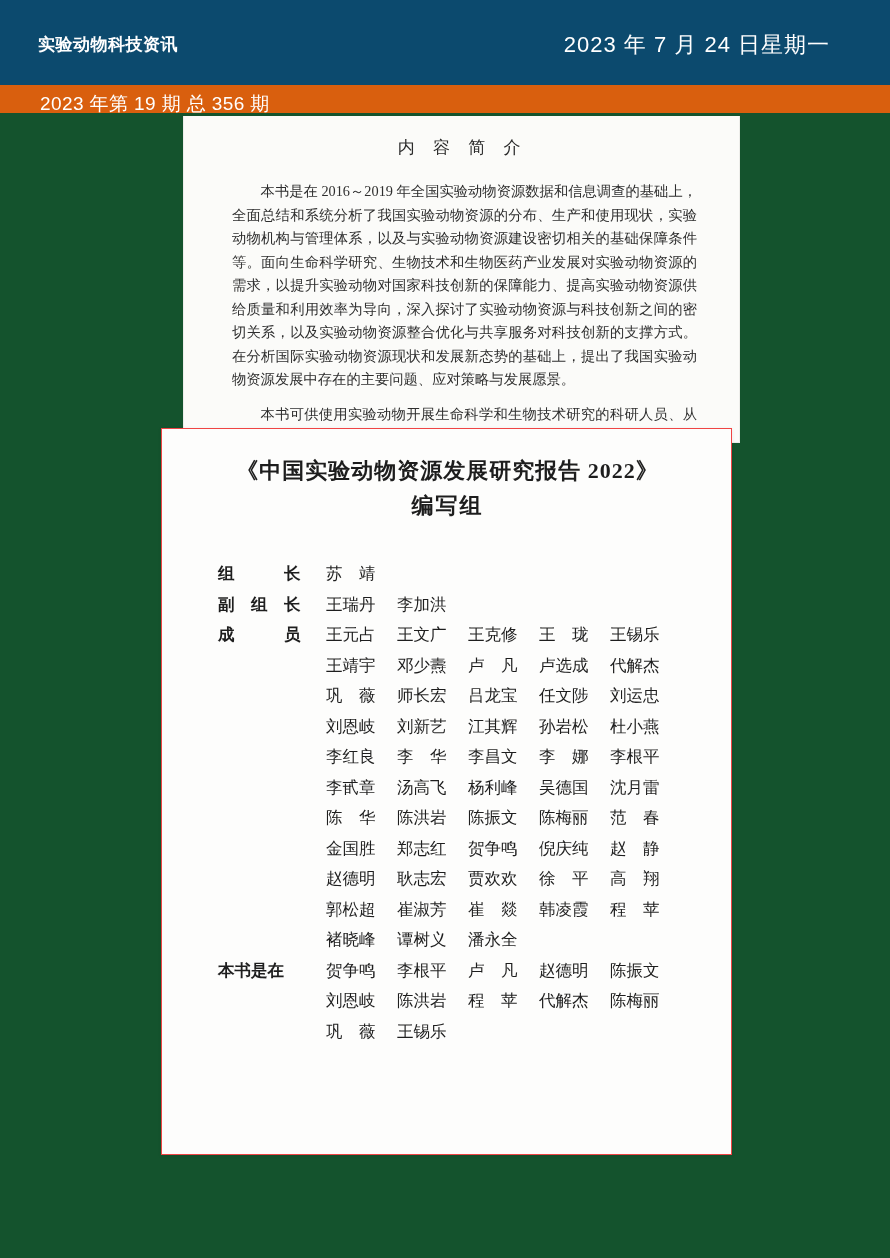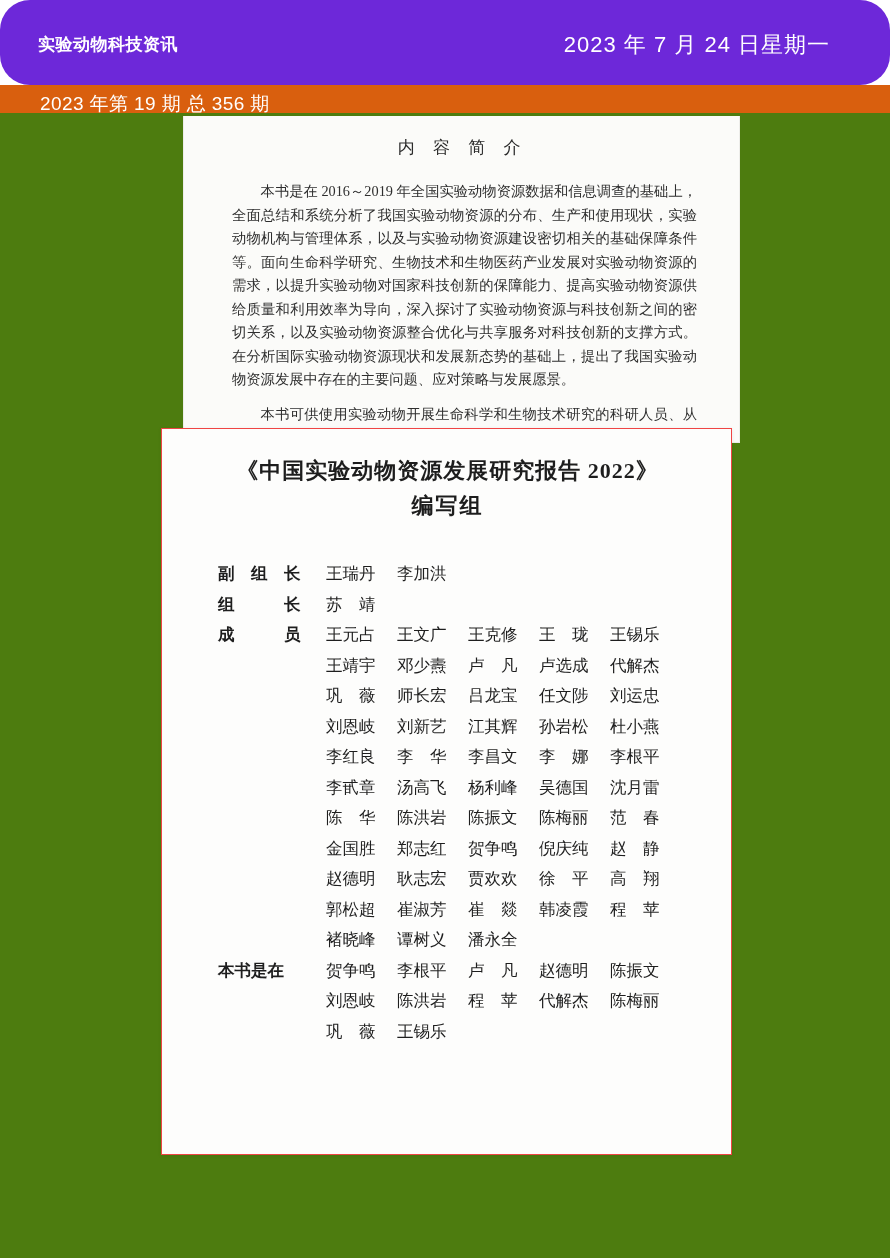--- a/index.html
+++ b/index.html
@@ -15,23 +15,22 @@
     overflow: hidden;
   }
 
   
   .header {
     position: absolute;
     left: 0;
     top: 0;
     width: 890px;
     height: 85px;
-    background: #6d28d9;
+    background: #0c4a6e;
     box-sizing: border-box;
-    border-radius: 30px;
   }
   .header-title {
     position: absolute;
     left: 38px;
     top: 33px;
     color: #ffffff;
     font-size: 17px;
     letter-spacing: 0.5px;
     font-weight: bold;
   }
@@ -60,21 +59,21 @@
     letter-spacing: 0.4px;
   }
 
   
   .scan-wrap {
     position: absolute;
     left: 0;
     top: 113px;
     width: 890px;
     height: 1145px;
-    background: #4d7c0f;
+    background: #14532d;
   }
 
   
   .page-upper {
     position: absolute;
     left: 183px;
     top: 3px;
     width: 557px;
     height: 327px;
     background: #fbfbf9;
@@ -204,31 +203,31 @@
     </div>
   </div>
 
   <div class="page-lower">
     <div class="report-title">《中国实验动物资源发展研究报告 2022》</div>
     <div class="report-title2">编写组</div>
 
     <div class="roster">
 
       <div class="roster-row">
+        <div class="roster-label">组　　　长</div>
+        <div class="roster-names">
+          <div class="name-cell">苏　靖</div>
+        </div>
+      </div>
+
+      <div class="roster-row">
         <div class="roster-label">副　组　长</div>
         <div class="roster-names">
           <div class="name-cell">王瑞丹</div>
           <div class="name-cell">李加洪</div>
-        </div>
-      </div>
-
-      <div class="roster-row">
-        <div class="roster-label">组　　　长</div>
-        <div class="roster-names">
-          <div class="name-cell">苏　靖</div>
         </div>
       </div>
 
       <div class="roster-row">
         <div class="roster-label">成　　　员</div>
         <div class="roster-names">
           <div class="name-cell">王元占</div>
           <div class="name-cell">王文广</div>
           <div class="name-cell">王克修</div>
           <div class="name-cell">王　珑</div>

